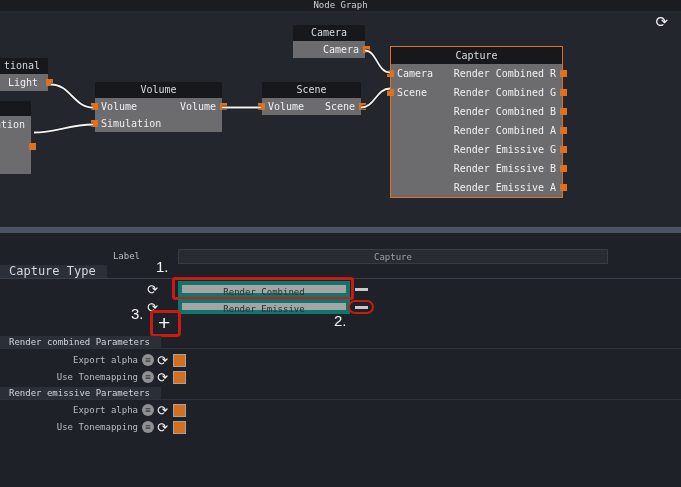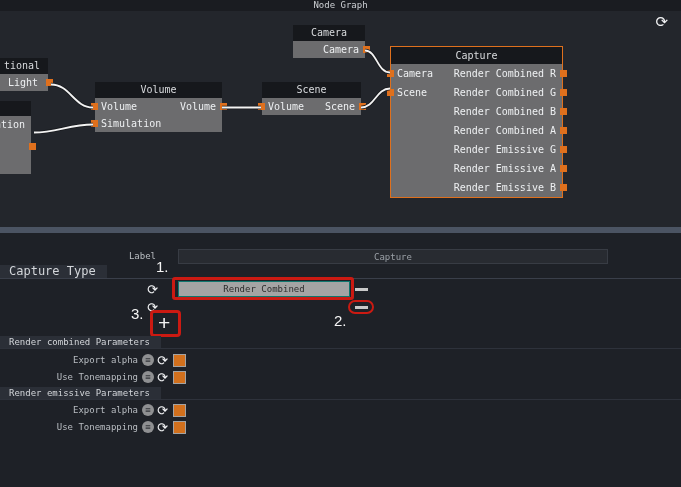--- a/index.html
+++ b/index.html
@@ -60,21 +60,21 @@
     position:absolute; left:178px; top:1px; width:430px; height:15px;
     background:#282b31; border:1px solid #383c44; color:#9ba0a7;
     font-family:"DejaVu Sans Mono", monospace; font-size:9px; text-align:center; outline:none;
   }
   .tab {
     position:absolute; background:#2b2f37; color:#d3d6da; white-space:nowrap;
     padding:0 11px 0 9px;
   }
   .hline { position:absolute; left:0; width:681px; height:1px; background:#3a3f4a; }
   .entry {
-    position:absolute; width:172px; background:#a4a4a4; border:1px solid #0f766e;
+    position:absolute; width:172px; background:#a4a4a4; border:4px solid #0f766e;
     color:#2d2d2d; font-size:9px; text-align:center; cursor:pointer;
   }
   .minus { position:absolute; width:13px; height:2.5px; background:#c9c9c9; cursor:pointer; }
   .plusbtn {
     position:absolute; color:#f2f2f2; font-family:"Liberation Sans", sans-serif;
     font-size:21px; line-height:21px; cursor:pointer;
   }
   .ann { position:absolute; color:#f5f5f5; font-family:"Liberation Sans", sans-serif; font-size:15px; }
   .redbox { position:absolute; border:3px solid #cb1a12; border-radius:3px; }
   .redoval { position:absolute; border:2.5px solid #cb1a12; border-radius:8px; }
@@ -181,25 +181,25 @@
         </div>
         <div class="crow">
           <span class="rt">Render Combined A</span>
           <span class="port out"></span>
         </div>
         <div class="crow">
           <span class="rt">Render Emissive G</span>
           <span class="port out"></span>
         </div>
         <div class="crow">
+          <span class="rt">Render Emissive B</span>
+          <span class="port out"></span>
+        </div>
+        <div class="crow">
           <span class="rt">Render Emissive A</span>
-          <span class="port out"></span>
-        </div>
-        <div class="crow">
-          <span class="rt">Render Emissive B</span>
           <span class="port out"></span>
         </div>
       </div>
     </div>
 
     <svg class="wires">
       <path class="halo" d="M51 73.5 C 70 73.5, 74 96.5, 93 96.5"></path>
       <path class="halo" d="M34 121.5 C 56 121.5, 70 113.5, 93 113.5"></path>
       <path class="halo" d="M222 96.5 C 235 96.5, 248 96.5, 261 96.5"></path>
       <path class="halo" d="M361 96.5 C 375 96.5, 376 77.5, 390 77.5"></path>
@@ -209,34 +209,35 @@
       <path class="wire" d="M222 96.5 C 235 96.5, 248 96.5, 261 96.5"></path>
       <path class="wire" d="M361 96.5 C 375 96.5, 376 77.5, 390 77.5"></path>
       <path class="wire" d="M365 39.5 C 377 39.5, 377 61.5, 390 61.5"></path>
     </svg>
   </div>
 
   <div class="splitter"></div>
 
   <div class="panel">
 
-    <span class="flabel" style="left:16px; top:3px; width:140px;">Label</span>
+    <span class="flabel" style="left:0; top:3px; width:140px;">Label</span>
     <input class="label-input" type="text" readonly="" value="Capture" style="">
 
     <div class="tab" style="left:0; top:17px; height:13px; line-height:13px; font-size:12px;">Capture Type</div>
     <div class="hline" style="top:30px;"></div>
 
     <span class="ann" style="left:156px; top:10px;">1.</span>
 
     <span class="ric prow-ric" style="left:147px; top:34px;">⟳</span>
     <div class="entry" style="left:178px; top:33px; height:16px; line-height:14px;">Render Combined</div>
     <span class="minus" style="left:355px; top:40px;"></span>
     <div class="redbox" style="left:172px; top:29px; width:182px; height:23px;"></div>
 
     <span class="ric prow-ric" style="left:147px; top:52px;">⟳</span>
+    <div class="entry" style="left:178px; top:51px; height:15px; line-height:13px;">Render Emissive</div>
     <span class="minus" style="left:355px; top:58px;"></span>
     <div class="redoval" style="left:348px; top:52px; width:26px; height:14px;"></div>
     <span class="ann" style="left:334px; top:64px;">2.</span>
 
     <span class="ann" style="left:131px; top:57px;">3.</span>
     <span class="plusbtn" style="left:158px; top:64px;">+</span>
     <div class="redbox" style="left:150px; top:62px; width:31px; height:27px; border-radius:4px;"></div>
 
     <div class="tab" style="left:0; top:88px; height:12px; line-height:12px; font-size:9px;">Render combined Parameters</div>
     <div class="hline" style="top:100px; background:#2e323b;"></div>

